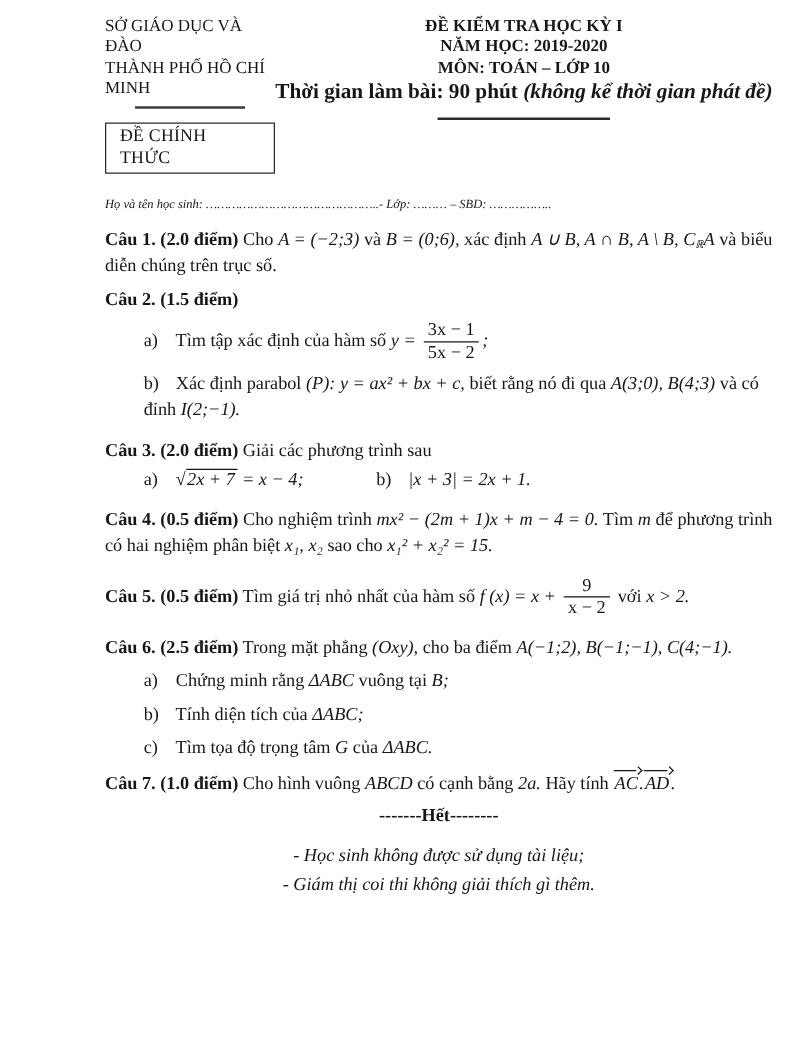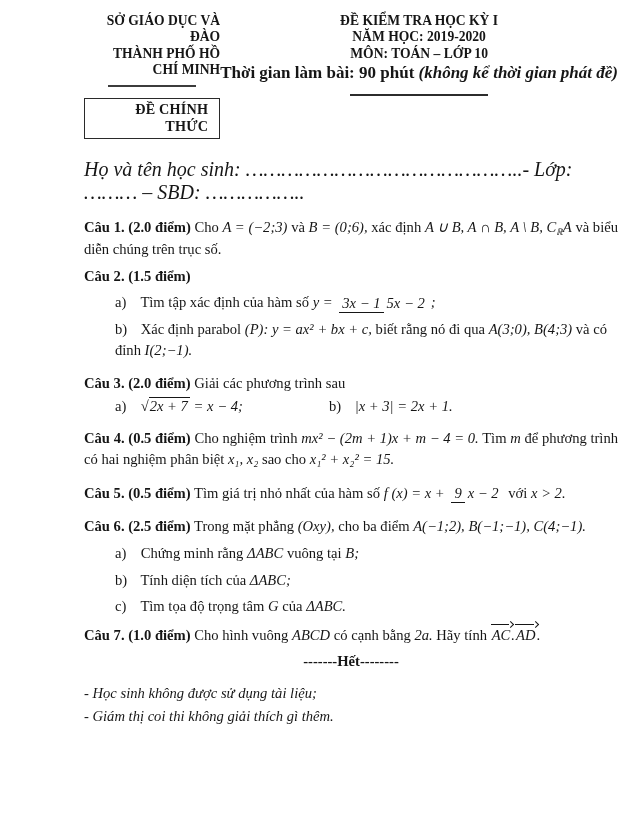--- a/index.html
+++ b/index.html
@@ -5,55 +5,55 @@
   html, body { margin:0; padding:0; background:#ffffff; }
   body {
     width:644px; height:836px; overflow:hidden;
     font-family:"Liberation Serif", serif;
     color:#161616; font-size:14.6px;
   }
   .page { box-sizing:border-box; width:644px; height:836px; padding:13px 26px 0 84px; }
 
   
   .header { display:flex; }
-  .hcol-left  { width:218px; text-align:right; font-weight:bold; font-size:13.6px; line-height:1.2; }
+  .hcol-left  { width:218px; text-align:left; font-weight:normal; font-size:13.6px; line-height:1.2; }
   .hcol-right { flex:1; text-align:center; font-weight:bold; font-size:13.6px; line-height:1.2; }
   .rule-l { width:88px;  border-top:2px solid #3c3c3c; margin:7px auto 11px; }
   .rule-r { width:138px; border-top:2px solid #2c2c2c; margin:11px auto 0; }
   .official-box { display:inline-block; border:1.6px solid #2a2a2a; padding:2px 11px 3px; font-size:14.2px; letter-spacing:.2px; }
   .time-line { font-size:17px; margin-top:1px; white-space:nowrap;text-align:center; }
   .time-italic { font-style:italic; }
 
-  .student { font-style:italic; margin-top:19px; font-size:20px; }
+  .student { font-style:italic; margin-top:19px; font-size:10px; }
 
   
   .q { margin:13px 0 0; text-align:justify; line-height:1.42; }
   .q.tight { margin-top:6px; }
   .qlabel { font-weight:bold; }
   .m { font-style:italic; }
   .item { margin:6px 0 0 31px; line-height:1.42; }
   .ilabel { display:inline-block; min-width:22px; }
-  .q3row { display:flex; margin:4px 0 0 31px;gap:28px; }
+  .q3row { display:flex; margin:4px 0 0 31px; }
   .q3a { width:186px; }
 
   
-  .frac { display:inline-flex; flex-direction:row; text-align:center; vertical-align:middle; line-height:1.15; margin:0 3px; font-style:italic; }
+  .frac { display:inline-flex; flex-direction:column; text-align:center; vertical-align:middle; line-height:1.15; margin:0 3px; }
   .frac .num { border-bottom:1.2px solid #161616; padding:0 3px; }
   .frac .den { padding:0 3px; }
   .sqrt { white-space:nowrap; }
   .sqrt-sign { font-style:italic; }
   .radicand { border-top:1.2px solid #161616; font-style:italic; padding:0 2px 0 1px; }
   .sub { font-size:0.62em; vertical-align:-0.3em; }
   .vec { position:relative; font-style:italic; padding:0 1px; margin-top:2px; display:inline-block; }
   .vec::before { content:""; position:absolute; left:0; right:2px; top:-1px; border-top:1.1px solid #161616; }
   .vec::after  { content:""; position:absolute; right:-2px; top:-3.2px; width:4.2px; height:4.2px;
                  border-top:1.1px solid #161616; border-right:1.1px solid #161616; transform:rotate(45deg); }
 
   .het { text-align:center; font-weight:bold; margin:7px 0 0; }
-  .notes { margin-top:13px; font-style:italic; }
+  .notes { margin-top:13px; font-style:italic;text-align:center; }
   .note-line { margin-top:3px; line-height:1.4; }
 </style>
 </head>
 <body>
 
 <div class="page">
 
   <div class="header">
     <div class="hcol-left">
       <div>SỞ GIÁO DỤC VÀ ĐÀO</div>

